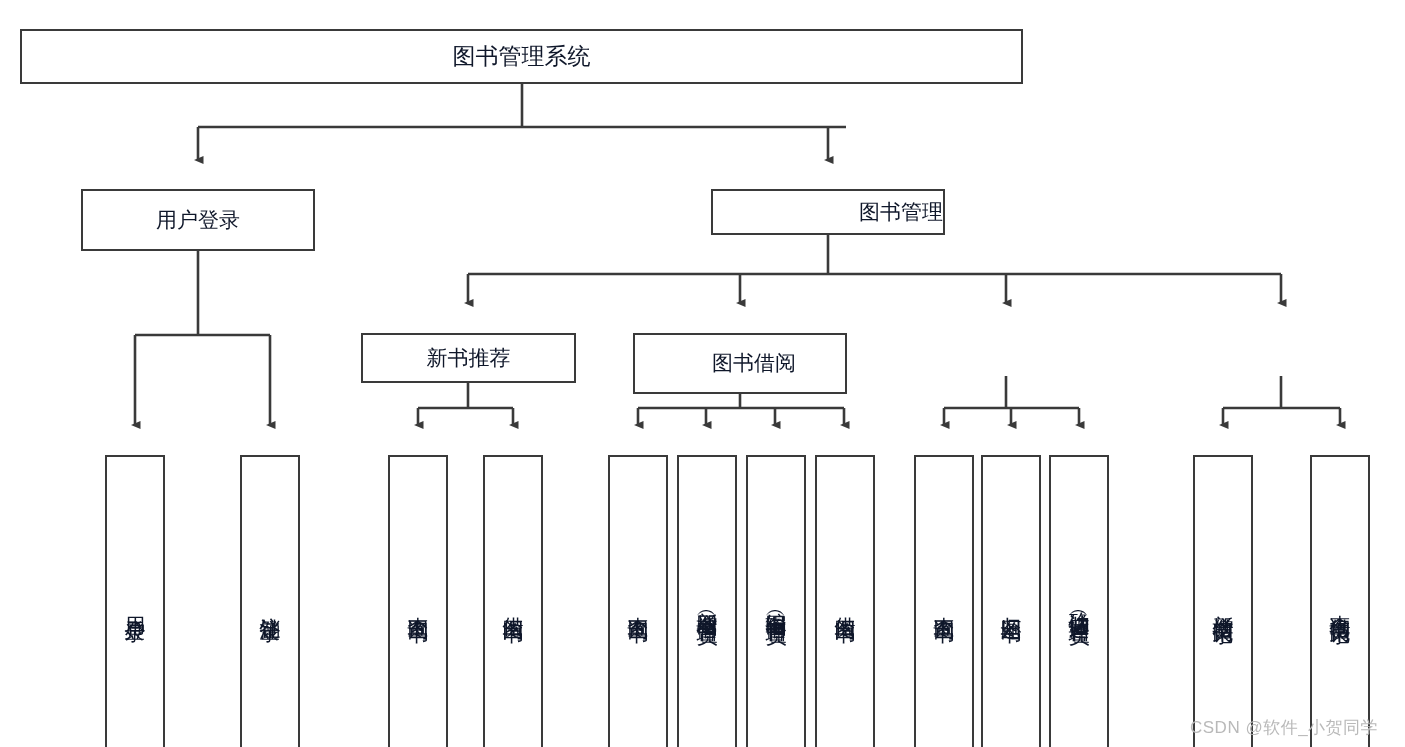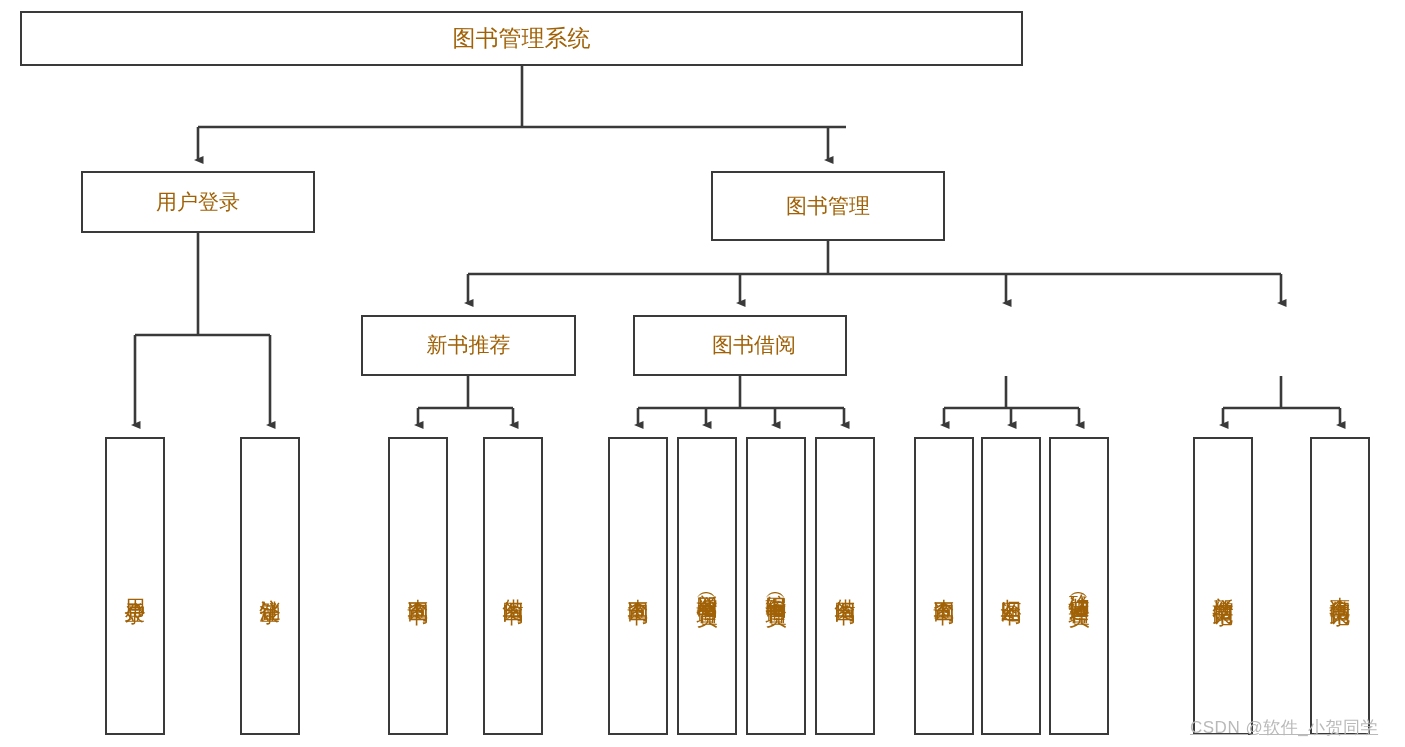--- a/index.html
+++ b/index.html
@@ -23,23 +23,24 @@
     pointer-events: none;
   }
   .node {
     position: absolute;
     box-sizing: border-box;
     border: 2.5px solid #3a3a3a;
     background: #ffffff;
     display: flex;
     align-items: center;
     justify-content: center;
-    color: #a16207;
+    color: #0f172a;
     line-height: 1.24;
     text-align: center;
+    margin-top: 18px;
   }
   .node.level0 { font-size: 23px; }
   .node.level1 { font-size: 21px; }
   .node.level2 { font-size: 21px; }
   .node.leaf {
     font-size: 21px;
     writing-mode: vertical-rl;
     text-orientation: upright;
     letter-spacing: 2px;
     padding: 4px 0;
@@ -51,21 +52,20 @@
     display: block;
     max-height: 100%;
   }
   .watermark {
     position: absolute;
     font-size: 17px;
     color: #b9b9b9;
     letter-spacing: 0.5px;
     white-space: nowrap;
     font-family: "Liberation Sans", "DejaVu Sans", sans-serif;
-    text-decoration: underline;
   }
 </style>
 </head>
 <body>
 
 <div id="canvas">
 
   <svg id="wires" viewBox="0 0 1405 747">
     <defs>
       <marker id="arrow" markerWidth="10" markerHeight="10" refX="4.6" refY="6" orient="auto" markerUnits="userSpaceOnUse">
@@ -116,25 +116,25 @@
     </g>
   </svg>
 
   <div class="node level0" style="left:20px; top:11px; width:1003px; height:55px;">
     <span>图书管理系统</span>
   </div>
 
   <div class="node level1" style="left:81px; top:171px; width:234px; height:62px;">
     <span>用户登录</span>
   </div>
-  <div class="node level1" style="left:711px; top:171px; width:234px; height:70px;">
+  <div class="node level1" style="left:711px; top:171px; width:234px; height:46px;justify-content:flex-end;">
     <span>图书管理</span>
   </div>
 
-  <div class="node level2" style="left:361px; top:315px; width:215px; height:61px;text-align:center;">
+  <div class="node level2" style="left:361px; top:315px; width:215px; height:50px;text-align:center;">
     <span>新书推荐</span>
   </div>
   <div class="node level2" style="left:633px; top:315px; width:214px; height:61px;padding-left:28px;">
     <span>图书借阅</span>
   </div>
 
   <div class="node leaf" style="left:105px; top:437px; width:60px; height:298px;">
     <span class="vtext">用户登录</span>
   </div>
   <div class="node leaf" style="left:240px; top:437px; width:60px; height:298px;">

